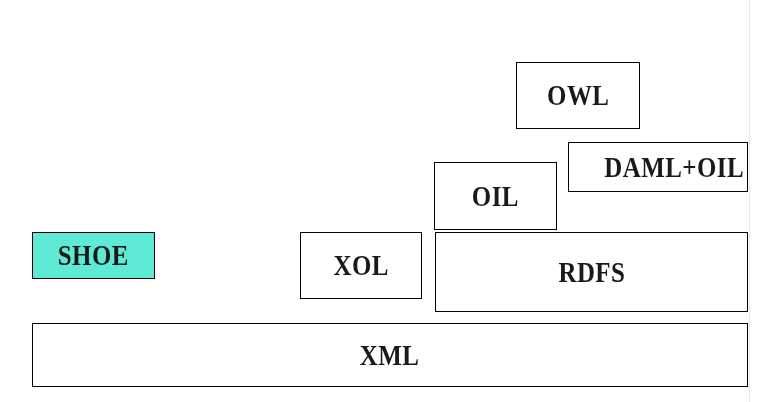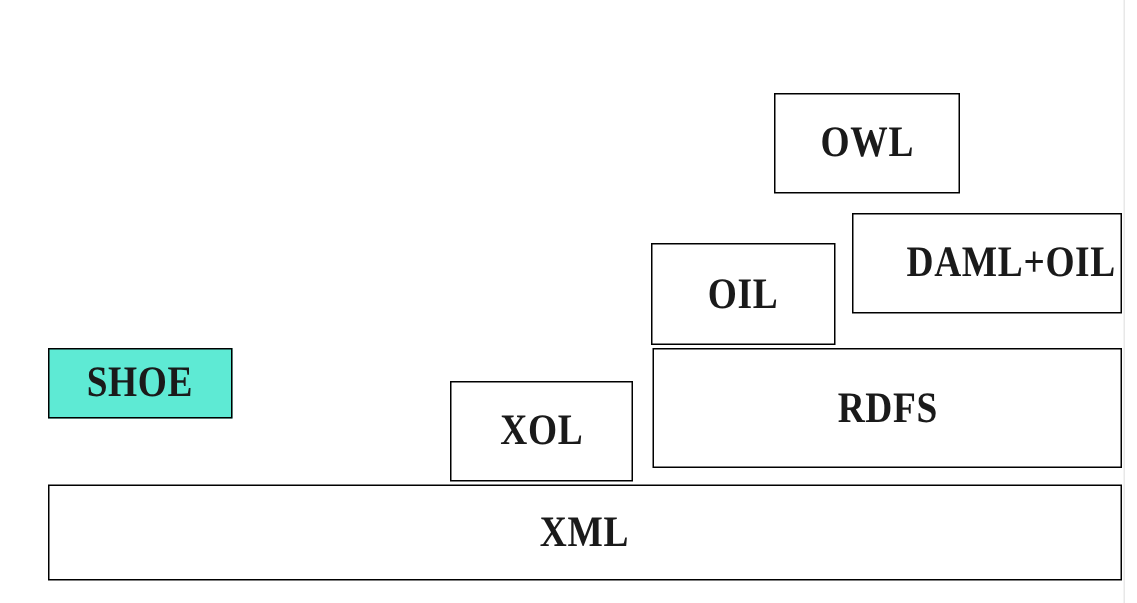--- a/index.html
+++ b/index.html
@@ -51,28 +51,28 @@
 
 <div id="canvas" style="width: 758px; height: 402px; background: rgb(255, 255, 255); font-weight: bold;">
 
   <div class="node-box" style="left: 516px; top: 62px; width: 124px; height: 67px; border-color: rgb(0, 0, 0); background: rgb(255, 255, 255);">
     <span class="node-label" style="color: rgb(26, 26, 26);">OWL</span>
   </div>
 
   <div class="node-box" style="left: 434px; top: 142px; width: 123px; height: 68px; border-color: rgb(0, 0, 0); background: rgb(255, 255, 255); margin-top: 20px;">
     <span class="node-label" style="color: rgb(26, 26, 26);">OIL</span>
   </div>
-  <div class="node-box" style="left: 568px; top: 142px; width: 180px; height: 67px; border-color: rgb(0, 0, 0); background: rgb(255, 255, 255); padding-left: 32px;">
+  <div class="node-box" style="left: 568px; top: 142px; width: 180px; height: 50px; border-color: rgb(0, 0, 0); background: rgb(255, 255, 255); padding-left: 32px;">
     <span class="node-label" style="color: rgb(26, 26, 26);">DAML+OIL</span>
   </div>
 
   <div class="node-box" style="left: 32px; top: 232px; width: 123px; height: 47px; border-color: rgb(0, 0, 0); background: #5eead4;">
     <span class="node-label" style="color: rgb(26, 26, 26);">SHOE</span>
   </div>
-  <div class="node-box" style="left: 300px; top: 232px; width: 122px; height: 67px; border-color: rgb(0, 0, 0); background: rgb(255, 255, 255); margin-top: 22px;">
+  <div class="node-box" style="left: 300px; top: 232px; width: 122px; height: 67px; border-color: rgb(0, 0, 0); background: rgb(255, 255, 255);">
     <span class="node-label" style="color: rgb(26, 26, 26);">XOL</span>
   </div>
   <div class="node-box" style="left: 435px; top: 232px; width: 313px; height: 80px; border-color: rgb(0, 0, 0); background: rgb(255, 255, 255);">
     <span class="node-label" style="color: rgb(26, 26, 26);">RDFS</span>
   </div>
 
   <div class="node-box" style="left: 32px; top: 323px; width: 716px; height: 64px; border-color: rgb(0, 0, 0); background: rgb(255, 255, 255);">
     <span class="node-label" style="color: rgb(26, 26, 26);">XML</span>
   </div>
 

